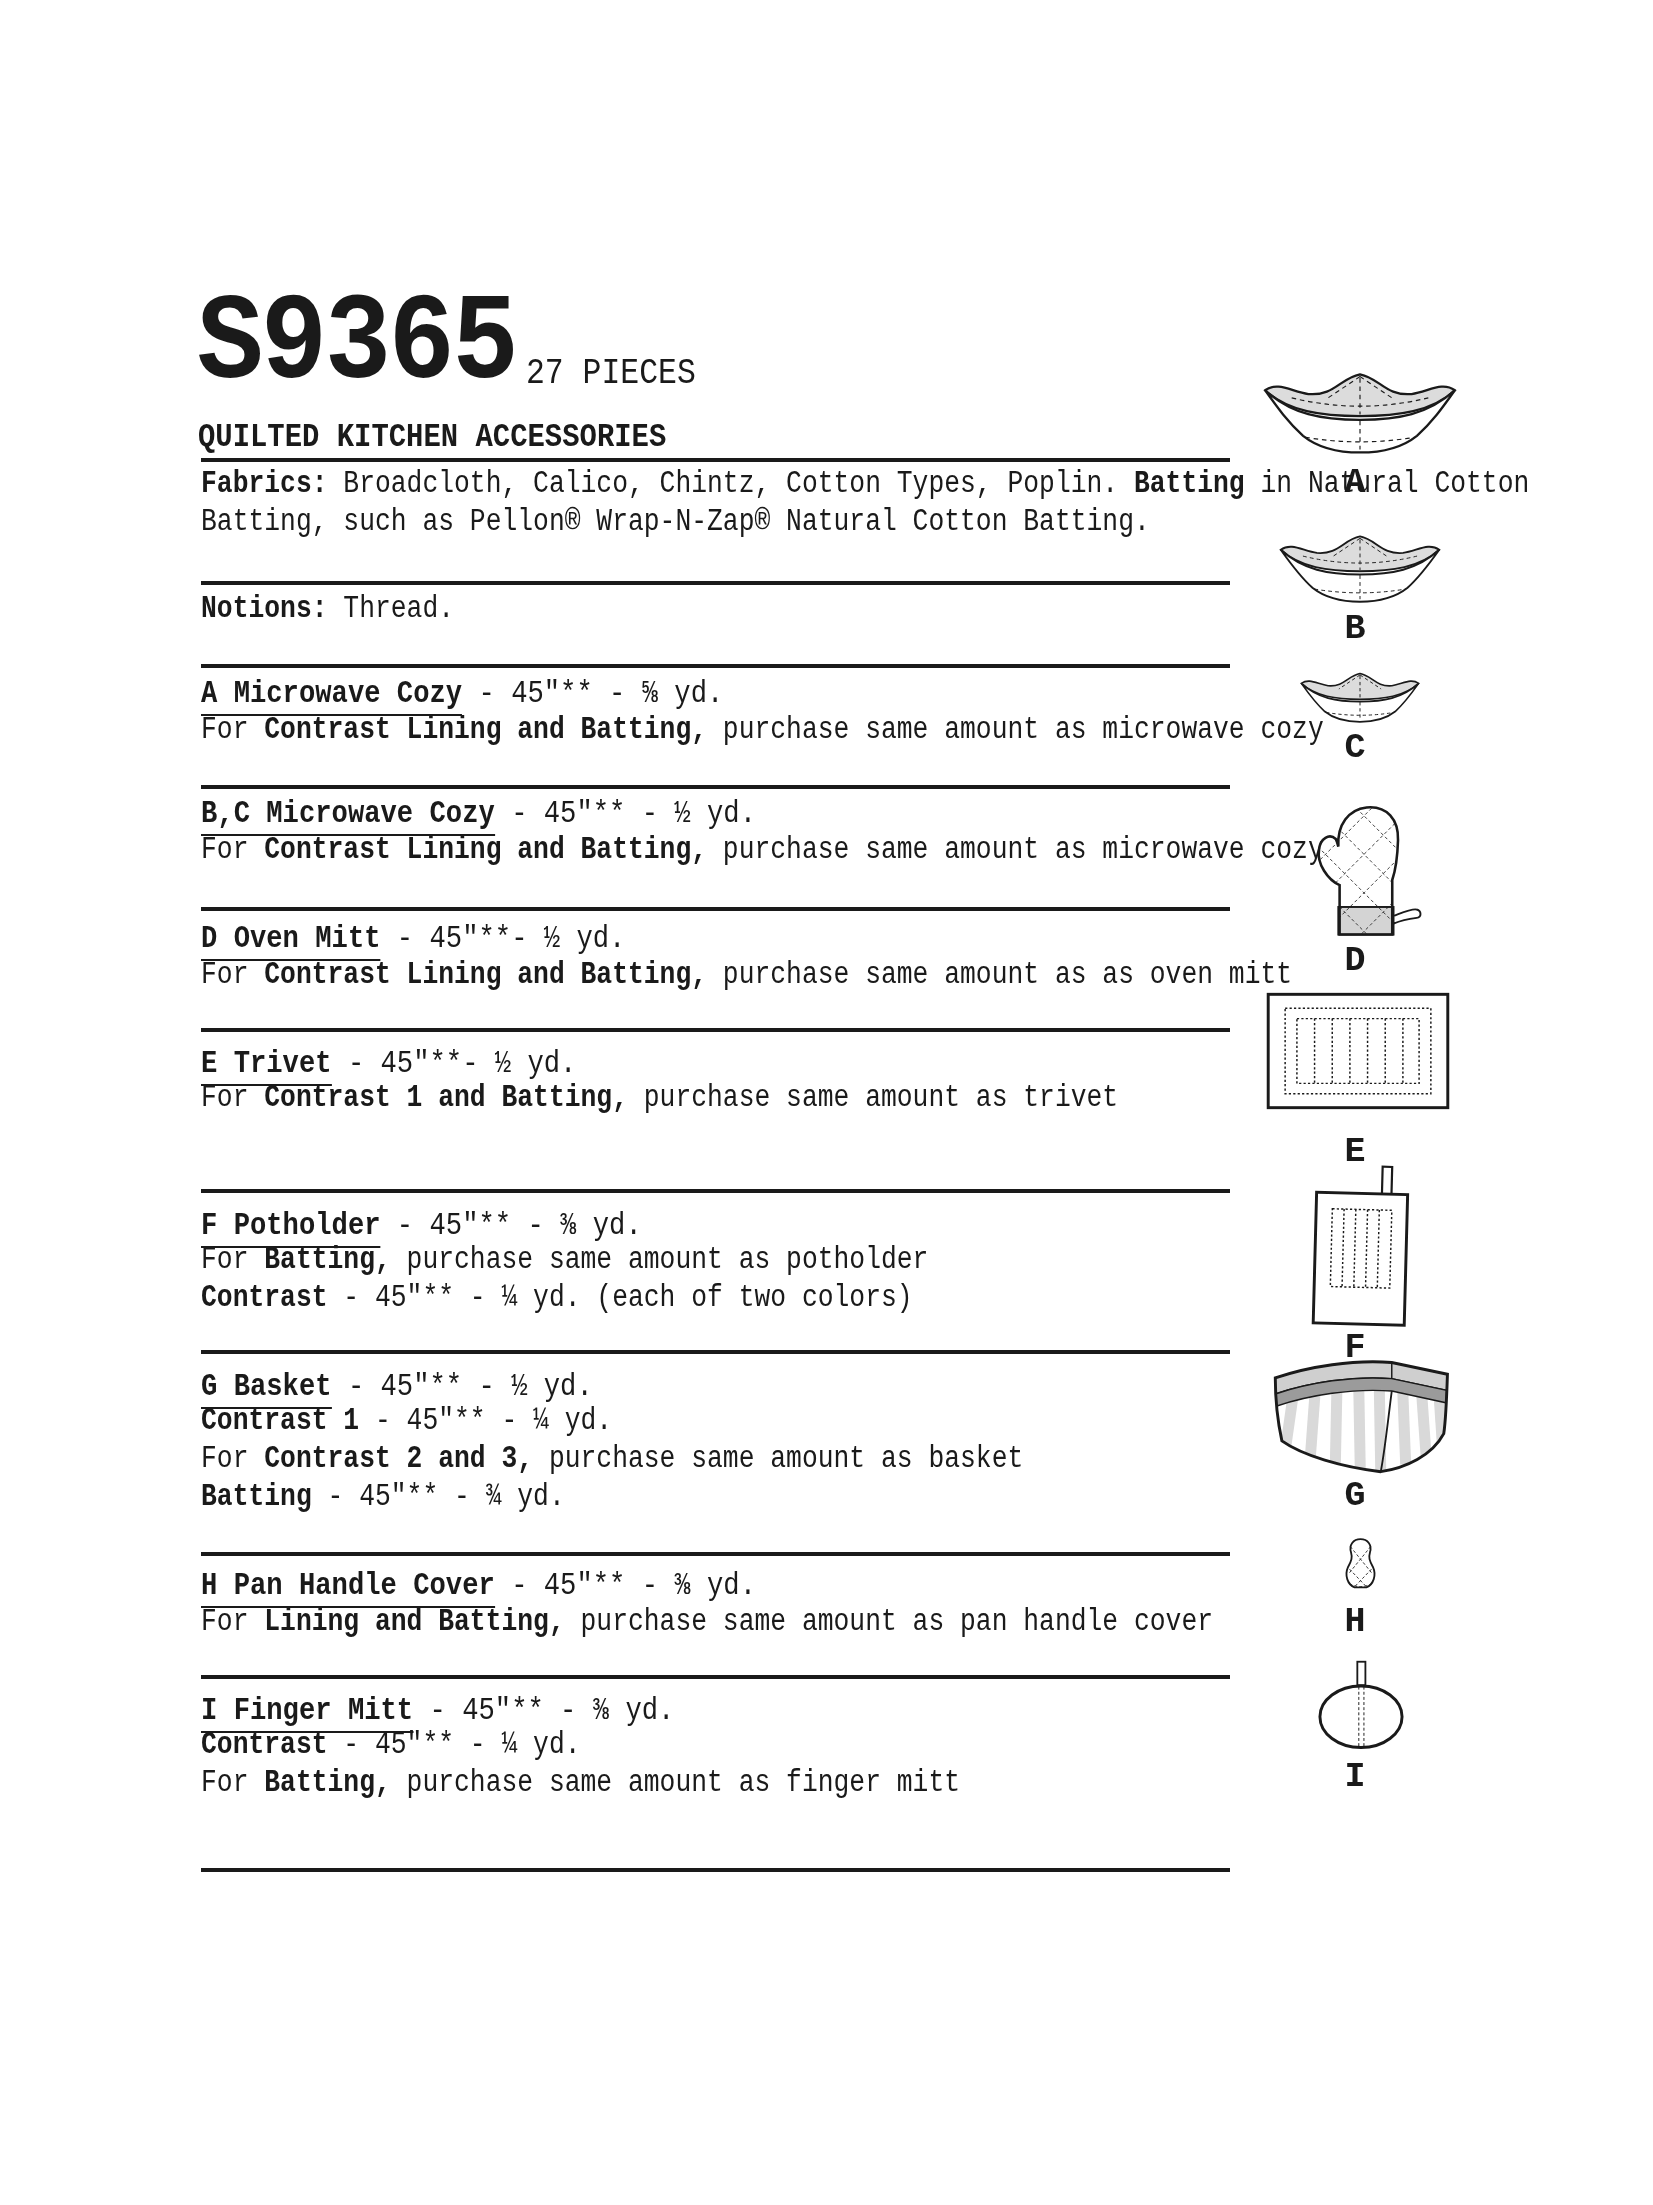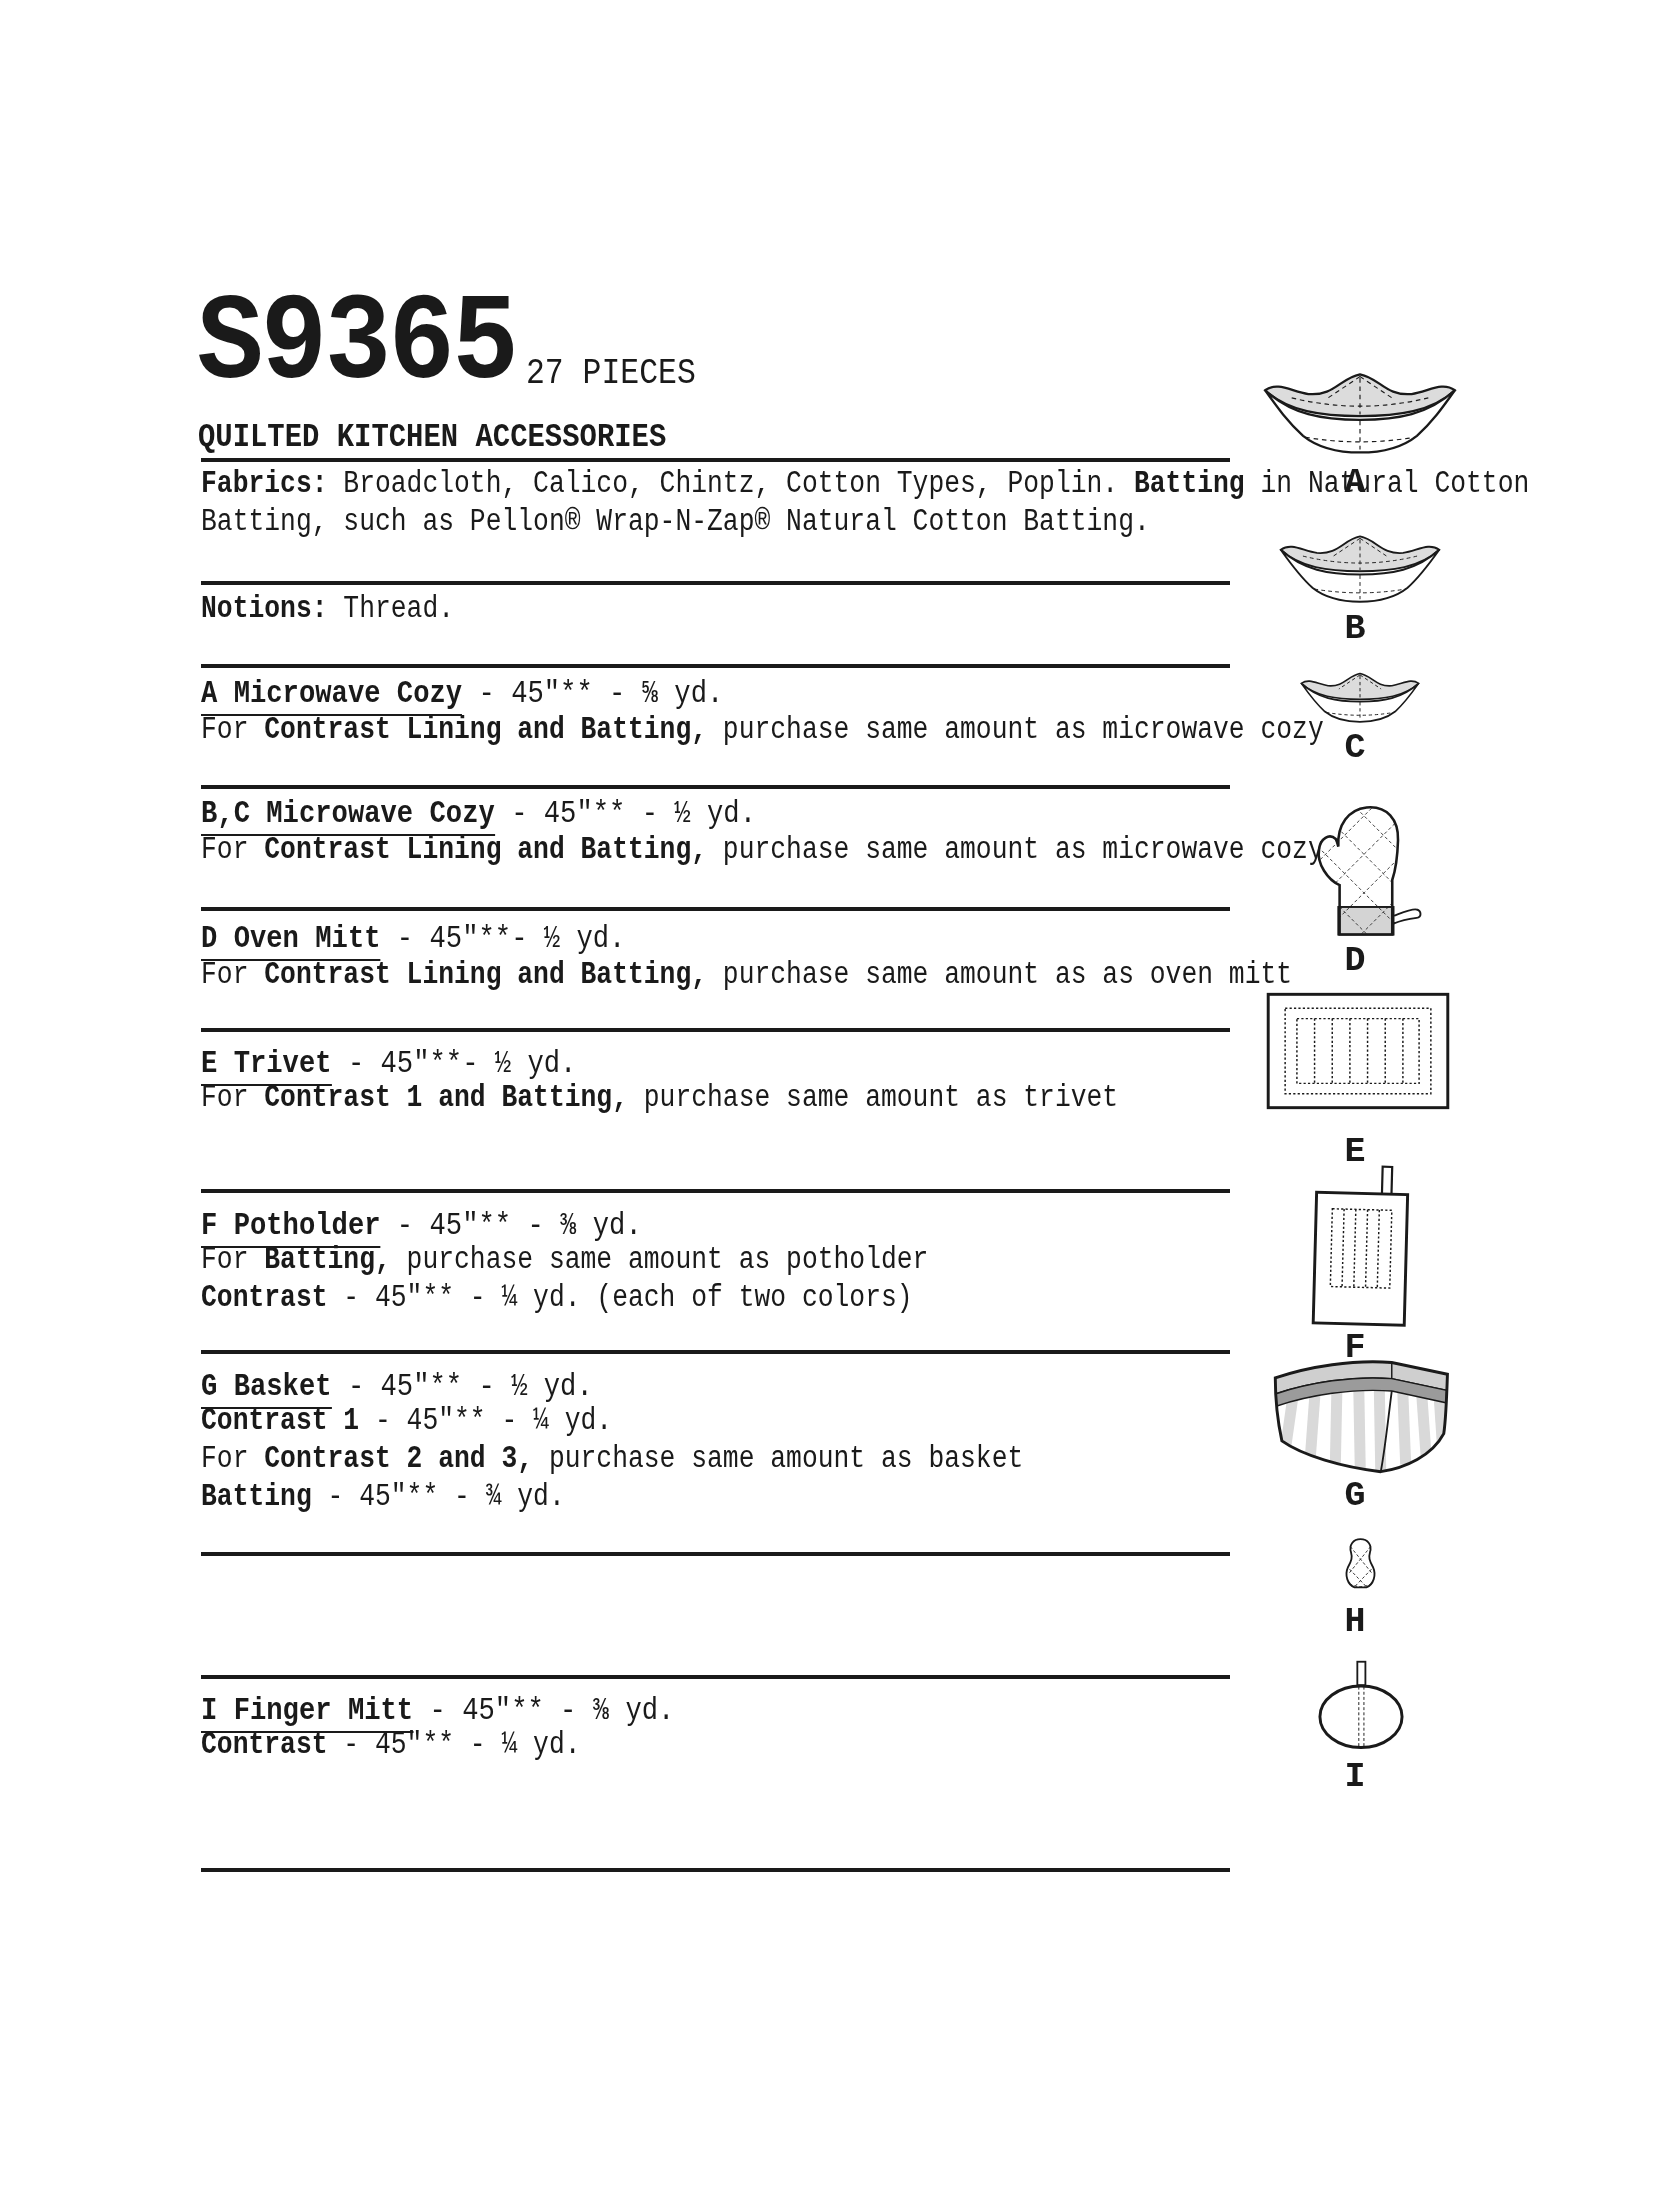--- a/index.html
+++ b/index.html
@@ -93,24 +93,29 @@
     <div class="sec-line" style="top:73px;"><span class="cond bodyline"><span></span><span class="b-bold">Contrast</span><span> - 45"** - ¼ yd. (each of two colors)</span></span></div>
   </div>
 
   <div class="section" style="top:1369px;height:162px;">
     <div class="sec-line" style="top:0;"><span class="cond hl"><span class="hl-t">G Basket</span><span class="hl-r"> - 45"** - ½ yd.</span></span></div>
     <div class="sec-line" style="top:35px;"><span class="cond bodyline"><span></span><span class="b-bold">Contrast 1</span><span> - 45"** - ¼ yd.</span></span></div>
     <div class="sec-line" style="top:73px;"><span class="cond bodyline"><span>For </span><span class="b-bold">Contrast 2 and 3,</span><span> purchase same amount as basket</span></span></div>
     <div class="sec-line" style="top:111px;"><span class="cond bodyline"><span></span><span class="b-bold">Batting</span><span> - 45"** - ¾ yd.</span></span></div>
   </div>
 
+  <div class="section" style="top:1568px;height:88px;">
+    <div class="sec-line" style="top:0;"><span class="cond hl"><span class="hl-t">H Pan Handle Cover</span><span class="hl-r"> - 45"** - ⅜ yd.</span></span></div>
+    <div class="sec-line" style="top:37px;"><span class="cond bodyline"><span>For </span><span class="b-bold">Lining and Batting,</span><span> purchase same amount as pan handle cover</span></span></div>
+  </div>
 
   <div class="section" style="top:1693px;height:125px;">
     <div class="sec-line" style="top:0;"><span class="cond hl"><span class="hl-t">I Finger Mitt</span><span class="hl-r"> - 45"** - ⅜ yd.</span></span></div>
     <div class="sec-line" style="top:35px;"><span class="cond bodyline"><span></span><span class="b-bold">Contrast</span><span> - 45"** - ¼ yd.</span></span></div>
+    <div class="sec-line" style="top:73px;"><span class="cond bodyline"><span>For </span><span class="b-bold">Batting,</span><span> purchase same amount as finger mitt</span></span></div>
   </div>
 
 
   <div class="illus" style="left:1261px;top:369px;">
     <svg width="198" height="85" viewBox="0 0 260 112">
       <path d="M5,28 C22,16 40,30 62,33 C96,36 104,12 130,7 C156,12 164,36 198,33 C220,30 238,16 255,28 C225,56 180,62 130,62 C80,62 35,56 5,28 Z" fill="#dcdcdc" stroke="#1a1a1a" stroke-width="3"></path>
       <path d="M5,28 C40,60 80,67 130,67 C180,67 220,60 255,28 C238,52 225,70 205,88 C185,104 160,110 130,110 C100,110 75,104 55,88 C35,70 22,52 5,28 Z" fill="#ffffff" stroke="#1a1a1a" stroke-width="3"></path>
       <g stroke="#1a1a1a" stroke-width="1.5" stroke-dasharray="6 5" fill="none">
         <path d="M130,12 L130,60"></path>
           <path d="M130,68 L130,106"></path>

